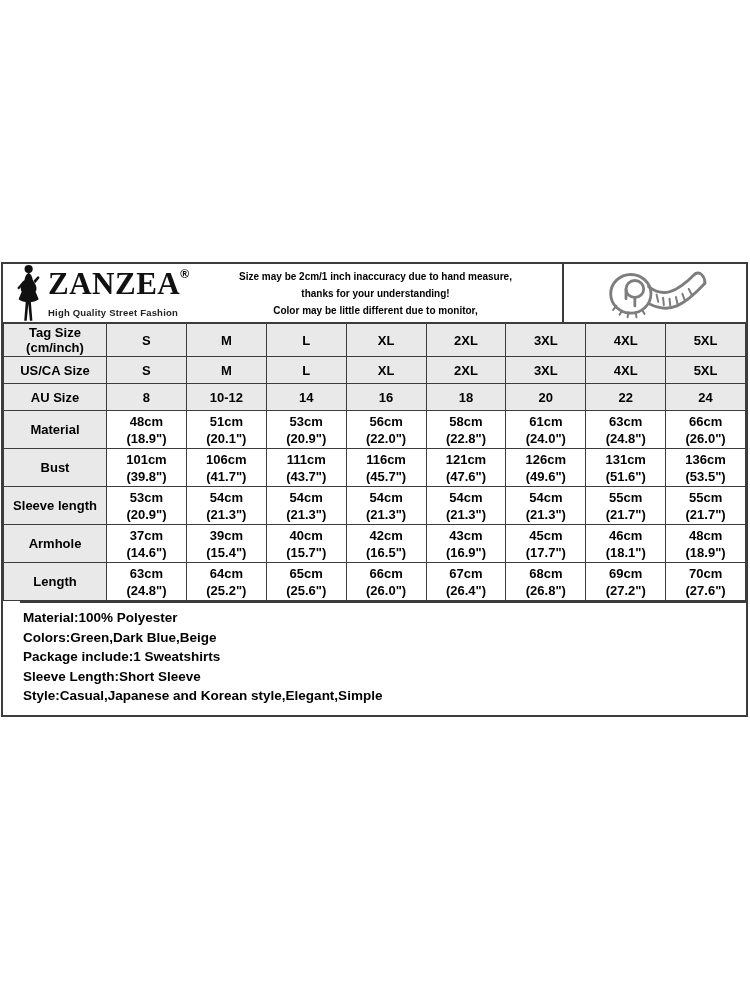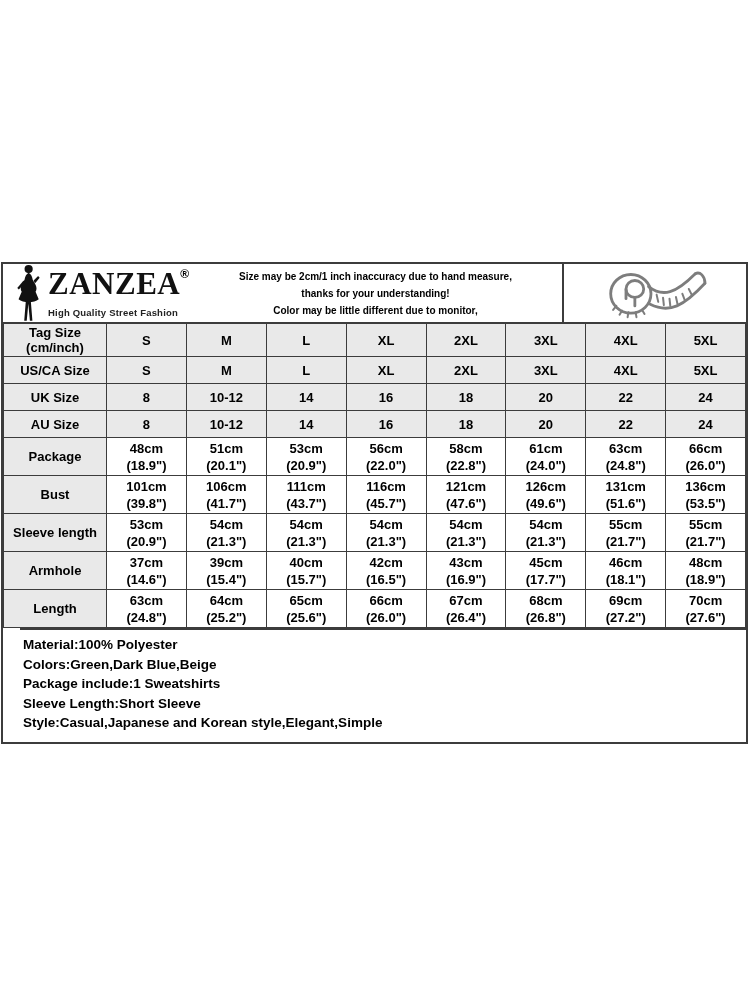--- a/index.html
+++ b/index.html
@@ -126,44 +126,33 @@
       <td class="lbl">US/CA Size</td>
       <td>S</td>
       <td>M</td>
       <td>L</td>
       <td>XL</td>
       <td>2XL</td>
       <td>3XL</td>
       <td>4XL</td>
       <td>5XL</td>
     </tr>
-    <tr class="hr r3">
-      <td class="lbl">UK Size</td>
-      <td>8</td>
-      <td>10-12</td>
-      <td>14</td>
-      <td>16</td>
-      <td>18</td>
-      <td>20</td>
-      <td>22</td>
-      <td>24</td>
-    </tr>
     <tr class="hr r4">
       <td class="lbl">AU Size</td>
       <td>8</td>
       <td>10-12</td>
       <td>14</td>
       <td>16</td>
       <td>18</td>
       <td>20</td>
       <td>22</td>
       <td>24</td>
     </tr>
     <tr class="mr">
-      <td class="lbl">Package</td>
+      <td class="lbl">Material</td>
       <td>
             <div>48cm</div>
             <div>(18.9")</div>
           </td>
       <td>
             <div>51cm</div>
             <div>(20.1")</div>
           </td>
       <td>
             <div>53cm</div>

